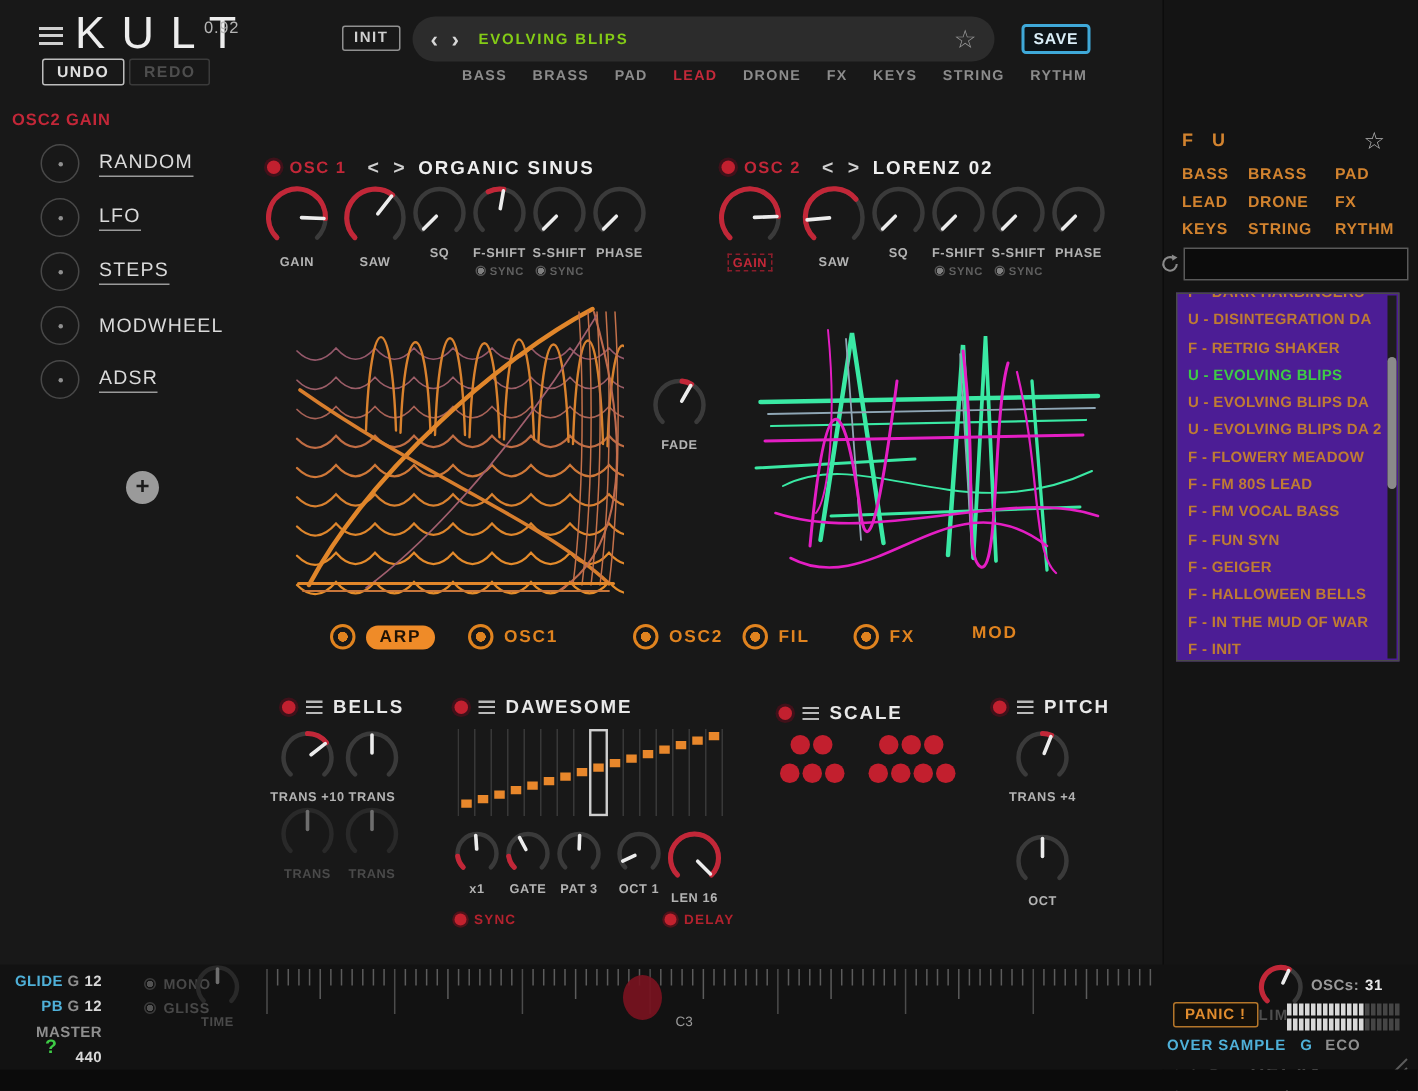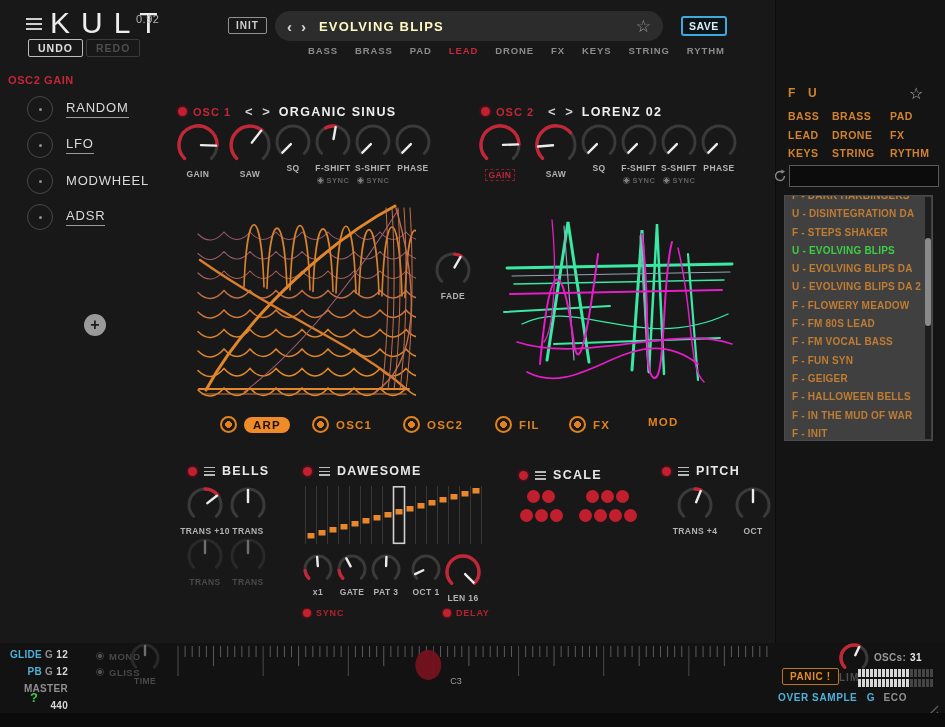--- a/index.html
+++ b/index.html
@@ -11,21 +11,21 @@
   
   .hamb{width:16px;height:12px;background:repeating-linear-gradient(#cfcfcf 0 2px,transparent 2px 5px);}
   .logo{font-size:30px;font-weight:300;letter-spacing:11px;color:#ededed;}
   .version{font-size:11px;color:#b5b5b5;letter-spacing:.5px;}
   .btn{border:1px solid #bdbdbd;border-radius:2px;padding:2px 9px;font-size:10.5px;font-weight:bold;
        letter-spacing:1px;color:#e0e0e0;background:transparent;}
   .btn.dim{border-color:#3a3a3a;color:#4e4e4e;}
   .btn.small{padding:2px 7px;font-size:10px;border-color:#909090;color:#cfcfcf;}
   .preset-pill{width:388px;height:30px;border-radius:15px;background:#2c2c2c;display:flex;align-items:center;padding:0 12px;box-sizing:border-box;}
   .pchev{font-size:15px;font-weight:bold;color:#d8d8d8;margin-right:9px;cursor:default;}
-  .pname{font-size:13px;font-weight:bold;letter-spacing:1.2px;color:#fef9c3;margin-left:4px;flex:1;}
+  .pname{font-size:10px;font-weight:bold;letter-spacing:1.2px;color:#84cc16;margin-left:4px;flex:1;}
   .pstar{font-size:17px;color:#9a9a9a;}
   .save{border:2px solid #3fa9d9;border-radius:3px;background:#0d1418;color:#d9eef8;font-size:10.5px;
         font-weight:bold;letter-spacing:.5px;padding:2px 6px;}
   .cat{font-size:9.5px;letter-spacing:.9px;color:#8c8c8c;font-weight:bold;}
   .cat.active{color:#c4293a;}
   .brand-text{font-size:13px;letter-spacing:4px;color:#dedede;font-weight:300;}
 
   
   .target-label{font-size:11px;font-weight:bold;letter-spacing:.6px;color:#c22738;}
   .mod-item{display:flex;align-items:center;height:26px;margin-bottom:10px;}
@@ -71,21 +71,21 @@
   .reddot-sm{width:8px;height:8px;border-radius:50%;background:#c2222e;box-shadow:0 0 0 1.5px #50121a;flex:none;}
   .scale-dot{position:absolute;width:13px;height:13px;border-radius:50%;background:#c21f2e;}
 
   
   .right-panel{left:775px;top:0;width:170px;height:727px;background:#141414;border-left:1px solid #0c0c0c;box-sizing:border-box;}
   .fu{font-size:12px;font-weight:bold;color:#d2832f;letter-spacing:.5px;}
   .bstar{font-size:16px;color:#b5b5b5;}
   .bcat{font-size:10.5px;font-weight:bold;letter-spacing:.5px;color:#d2832f;}
   .search{width:140px;height:20px;background:#0c0c0c;border:1px solid #5a5a5a;color:#ddd;font-size:10px;
           font-family:"Liberation Sans",sans-serif;padding:0 4px;}
-  .listbox{width:149px;height:246px;border:1px solid #4a4a4a;background:#404040;overflow:hidden;box-sizing:border-box;position:relative;}
+  .listbox{width:149px;height:246px;border:1px solid #4a4a4a;background:#4c1d95;overflow:hidden;box-sizing:border-box;position:relative;}
   .pitem{font-size:10px;font-weight:bold;letter-spacing:.2px;color:#bf7c33;height:18.3px;line-height:18.3px;
          padding-left:7px;white-space:nowrap;}
   .pitem.sel{color:#3ecb46;}
   .scroll-track{position:absolute;right:1px;top:1px;width:6px;height:242px;background:#1d1d1d;}
   .scroll-thumb{position:absolute;right:1px;top:42px;width:6px;height:88px;background:#8a8a8a;border-radius:3px;}
   .fxbox{width:148px;height:180px;border:1px solid #4f4f4f;background:#101010;box-sizing:border-box;position:relative;}
   .fxname{font-size:12.5px;font-weight:bold;letter-spacing:1.5px;color:#e6e6e6;text-align:center;}
   .fxarrow{font-size:8px;color:#9a9a9a;text-align:center;line-height:10px;}
 
   
@@ -152,20 +152,24 @@
 
 <div class="abs target-label" style="left:8px;top:74px">OSC2 GAIN</div>
 <div class="abs" id="mod-items" style="left:27px;top:96px">
     <div class="mod-item">
       <span class="mod-circle"></span>
       <span class="mod-label ul">RANDOM</span>
     </div>
     <div class="mod-item">
       <span class="mod-circle"></span>
       <span class="mod-label ul">LFO</span>
+    </div>
+    <div class="mod-item">
+      <span class="mod-circle"></span>
+      <span class="mod-label ul">STEPS</span>
     </div>
     <div class="mod-item">
       <span class="mod-circle"></span>
       <span class="mod-label">MODWHEEL</span>
     </div>
     <div class="mod-item">
       <span class="mod-circle"></span>
       <span class="mod-label ul">ADSR</span>
     </div>
   </div>
@@ -346,21 +350,21 @@
 
 <div class="abs" id="tab-row" style="left:0;top:416px;width:775px;height:26px">
     <div class="tab" style="left: 220px;">
       <span class="tradio"></span>
       <span class="tlabel pill">ARP</span>
     </div>
     <div class="tab" style="left: 312px;">
       <span class="tradio"></span>
       <span class="tlabel">OSC1</span>
     </div>
-    <div class="tab" style="left: 403px;">
+    <div class="tab" style="left: 422px;">
       <span class="tradio"></span>
       <span class="tlabel">OSC2</span>
     </div>
     <div class="tab" style="left: 495px;">
       <span class="tradio"></span>
       <span class="tlabel">FIL</span>
     </div>
     <div class="tab" style="left: 569px;">
       <span class="tradio"></span>
       <span class="tlabel">FX</span>
@@ -519,21 +523,21 @@
     <span class="scale-dot" style="left: 89px; top: 19px;"></span>
     <span class="scale-dot" style="left: 104px; top: 19px;"></span>
     <span class="scale-dot" style="left: 119px; top: 19px;"></span>
   </div>
 
 <div class="abs sec-h" style="left:662px;top:464px">
   <span class="rdot"></span>
   <span class="hamb-s"></span>
   <span class="sec-title">PITCH</span>
 </div>
-<div class="abs" id="pitch-knobs" style="left:675px;top:485px;display:flex;flex-direction:row;align-items:center;gap:18px">
+<div class="abs" id="pitch-knobs" style="left:675px;top:485px;display:flex;flex-direction:column;align-items:center;gap:18px">
     <div class="knob" style="width: 40px;">
       <svg width="40" height="40">
         <path d="M8.7,31.3 A16,16 0 1 1 31.3,31.3" class="ktrack"></path>
         <path d="M20.0,4.0 A16,16 0 0 1 26.0,5.2" class="karc"></path>
         <line x1="21.123819780247736" y1="17.21844843629964" x2="25.61909890123868" y2="6.0922421814981895" class="kptr"></line>
       </svg>
       <div class="klabel">TRANS +4</div>
     </div>
     <div class="knob" style="width: 40px;">
       <svg width="40" height="40">
@@ -567,21 +571,21 @@
   </div>
 <svg class="abs" width="14" height="14" style="left:773px;top:169px">
   <path d="M11.5,7 a4.5,4.5 0 1 1 -2.2,-3.9" stroke="#8a8a8a" stroke-width="1.4" fill="none"></path>
   <path d="M8.2,0.6 L12,2.6 L8.6,4.8 z" fill="#8a8a8a"></path>
 </svg>
 <input class="abs search" style="left: 789px; top: 165px;" value="">
 <div class="abs listbox" style="left:784px;top:195px">
   <div id="preset-items" style="margin-top:-9px">
       <div class="pitem">F - DARK HARBINGERS</div>
       <div class="pitem">U - DISINTEGRATION DA</div>
-      <div class="pitem">F - STEPS SHAKER</div>
+      <div class="pitem">F - RETRIG SHAKER</div>
       <div class="pitem sel">U - EVOLVING BLIPS</div>
       <div class="pitem">U - EVOLVING BLIPS DA</div>
       <div class="pitem">U - EVOLVING BLIPS DA 2</div>
       <div class="pitem">F - FLOWERY MEADOW</div>
       <div class="pitem">F - FM 80S LEAD</div>
       <div class="pitem">F - FM VOCAL BASS</div>
       <div class="pitem">F - FUN SYN</div>
       <div class="pitem">F - GEIGER</div>
       <div class="pitem">F - HALLOWEEN BELLS</div>
       <div class="pitem">F - IN THE MUD OF WAR</div>

